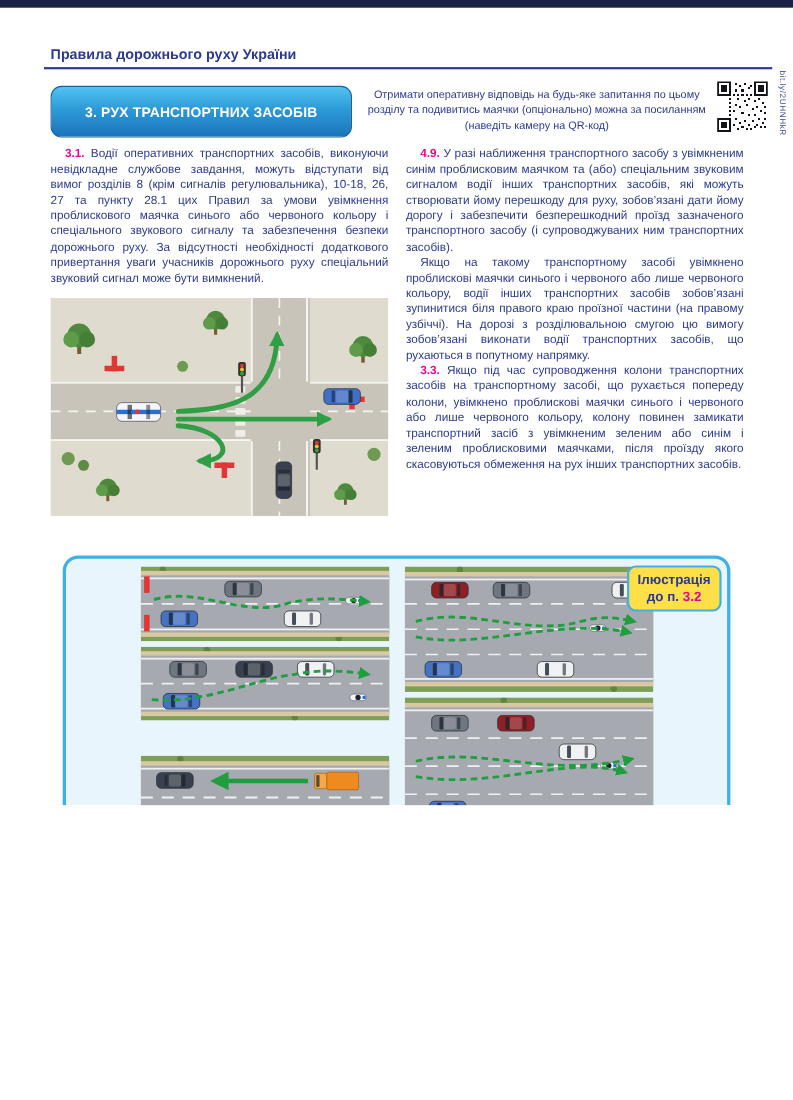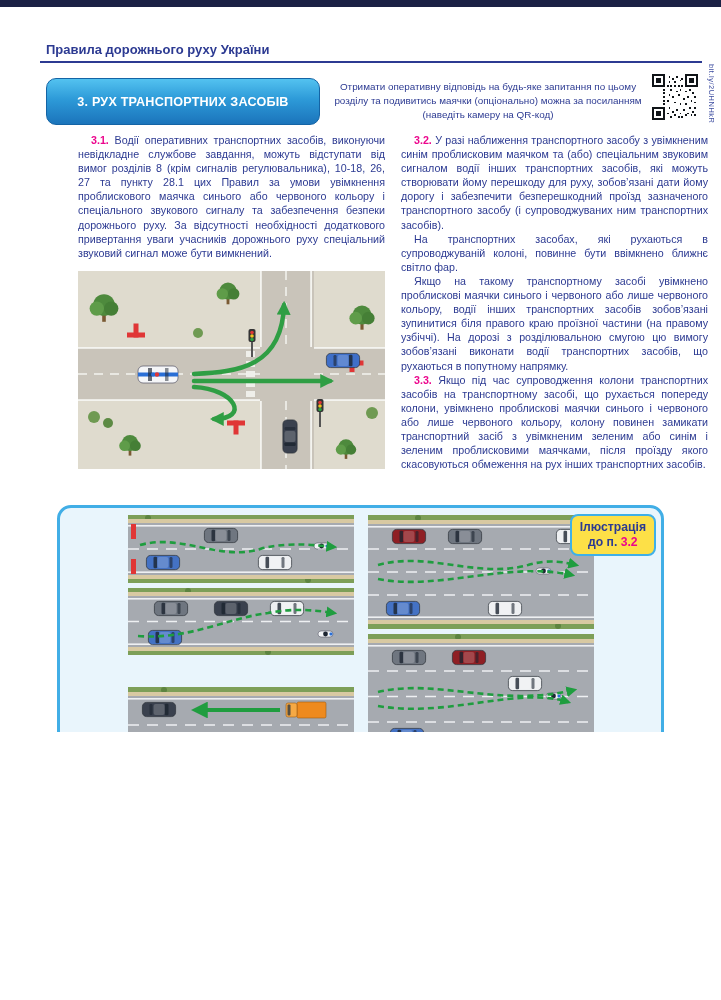--- a/index.html
+++ b/index.html
@@ -14,21 +14,21 @@
     border:1.5px solid #1464a5;border-radius:10px;display:flex;flex-direction:column;
     align-items:center;justify-content:center;color:#ffffff;font-weight:bold;
     font-size:12.6px;line-height:16px;letter-spacing:.2px;text-align:center;box-sizing:border-box;}
 
   .qr-note{position:absolute;left:328px;top:80px;width:320px;font-size:9.9px;line-height:13.8px;
     text-align:center;color:#2c3a92;}
   .qr-code{position:absolute;left:652px;top:74px;width:46px;height:46px;}
   .qr-link{position:absolute;right:5px;top:64px;writing-mode:vertical-rl;font-size:7.5px;
     color:#3d4da0;letter-spacing:.5px;}
 
-  .col{position:absolute;top:133px;width:307px;font-size:10.7px;line-height:14.1px;margin-left:32px;}
+  .col{position:absolute;top:133px;width:307px;font-size:10.7px;line-height:14.1px;}
   .col-left{left:46px;}
   .col-right{left:369px;}
   .col p{margin:0;text-indent:13px;text-align:justify;}
   .pnum{color:#ec068d;font-weight:bold;}
 
   .figure-intersection{margin-top:11px;width:307px;height:198px;}
   .figure-intersection svg{display:block;}
 
   .panel{position:absolute;left:57px;top:505px;width:607px;height:397px;box-sizing:border-box;
     border:3px solid #41aee6;border-radius:14px;background:#e9f5fc;}
@@ -192,22 +192,21 @@
             <use href="#car" transform="rotate(180 17 7.5)" style="color:#3f6fc8"></use>
           </g>
         <g transform="translate(195,158)">
             <use href="#car" transform="rotate(-90 17 7.5)" style="color:#3a414e"></use>
           </g>
       </svg>
     </div>
   </div>
 
   <div class="col col-right">
-    <p><span class="pnum">3.2.</span> <span>У разі наближення транспортного засобу з увімкненим синім проблисковим маячком та (або) спеціальним звуковим сигналом водії інших транспортних засобів, які можуть створювати йому перешкоду для руху, зобов’язані дати йому дорогу і забезпечити безперешкодний проїзд зазначеного транспортного засобу (і супроводжуваних ним транспортних засобів).</span></p>
-    <p>На транспортних засобах, які рухаються в супроводжуваній колоні, повинне бути ввімкнено ближнє світло фар.</p>
+    <p><span class="pnum">4.9.</span> <span>У разі наближення транспортного засобу з увімкненим синім проблисковим маячком та (або) спеціальним звуковим сигналом водії інших транспортних засобів, які можуть створювати йому перешкоду для руху, зобов’язані дати йому дорогу і забезпечити безперешкодний проїзд зазначеного транспортного засобу (і супроводжуваних ним транспортних засобів).</span></p>
     <p>Якщо на такому транспортному засобі увімкнено проблискові маячки синього і червоного або лише червоного кольору, водії інших транспортних засобів зобов’язані зупинитися біля правого краю проїзної частини (на правому узбіччі). На дорозі з розділювальною смугою цю вимогу зобов’язані виконати водії транспортних засобів, що рухаються в попутному напрямку.</p>
     <p><span class="pnum">3.3.</span> <span>Якщо під час супроводження колони транспортних засобів на транспортному засобі, що рухається попереду колони, увімкнено проблискові маячки синього і червоного або лише червоного кольору, колону повинен замикати транспортний засіб з увімкненим зеленим або синім і зеленим проблисковими маячками, після проїзду якого скасовуються обмеження на рух інших транспортних засобів.</span></p>
   </div>
 
   <div class="panel">
 
     <div class="strip sL1">
       <svg viewBox="0 0 226 68" width="226" height="68">
         <rect width="226" height="68" fill="#7d9f58"></rect>
         <circle cx="20" cy="3" r="3" fill="#5d8440"></circle>

